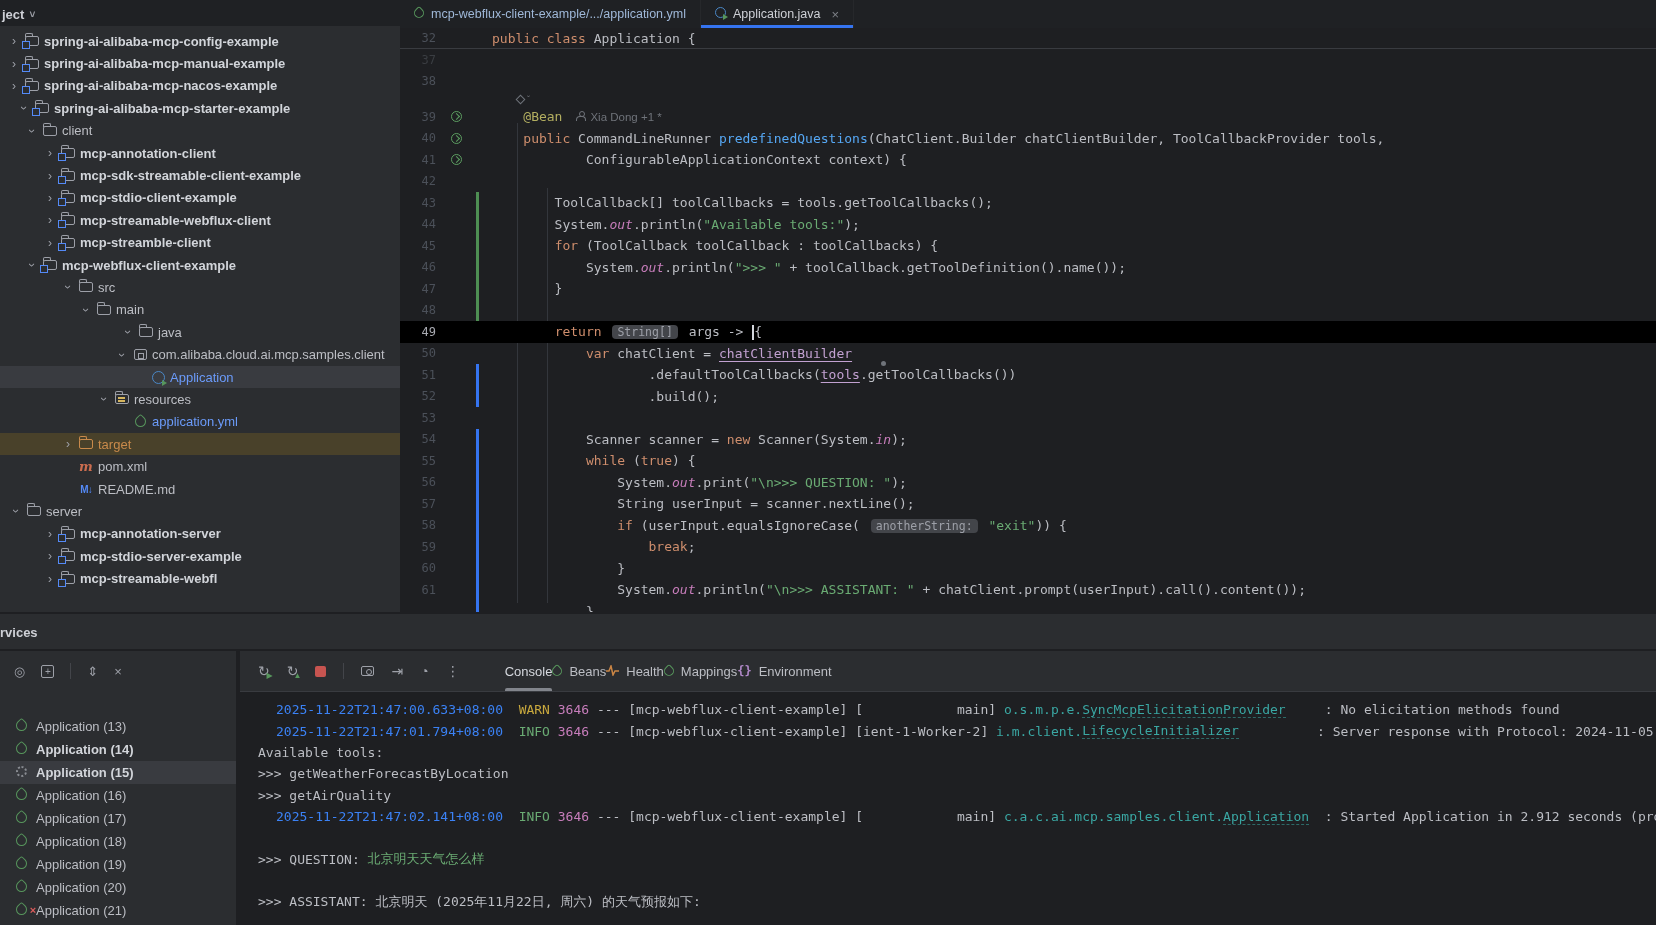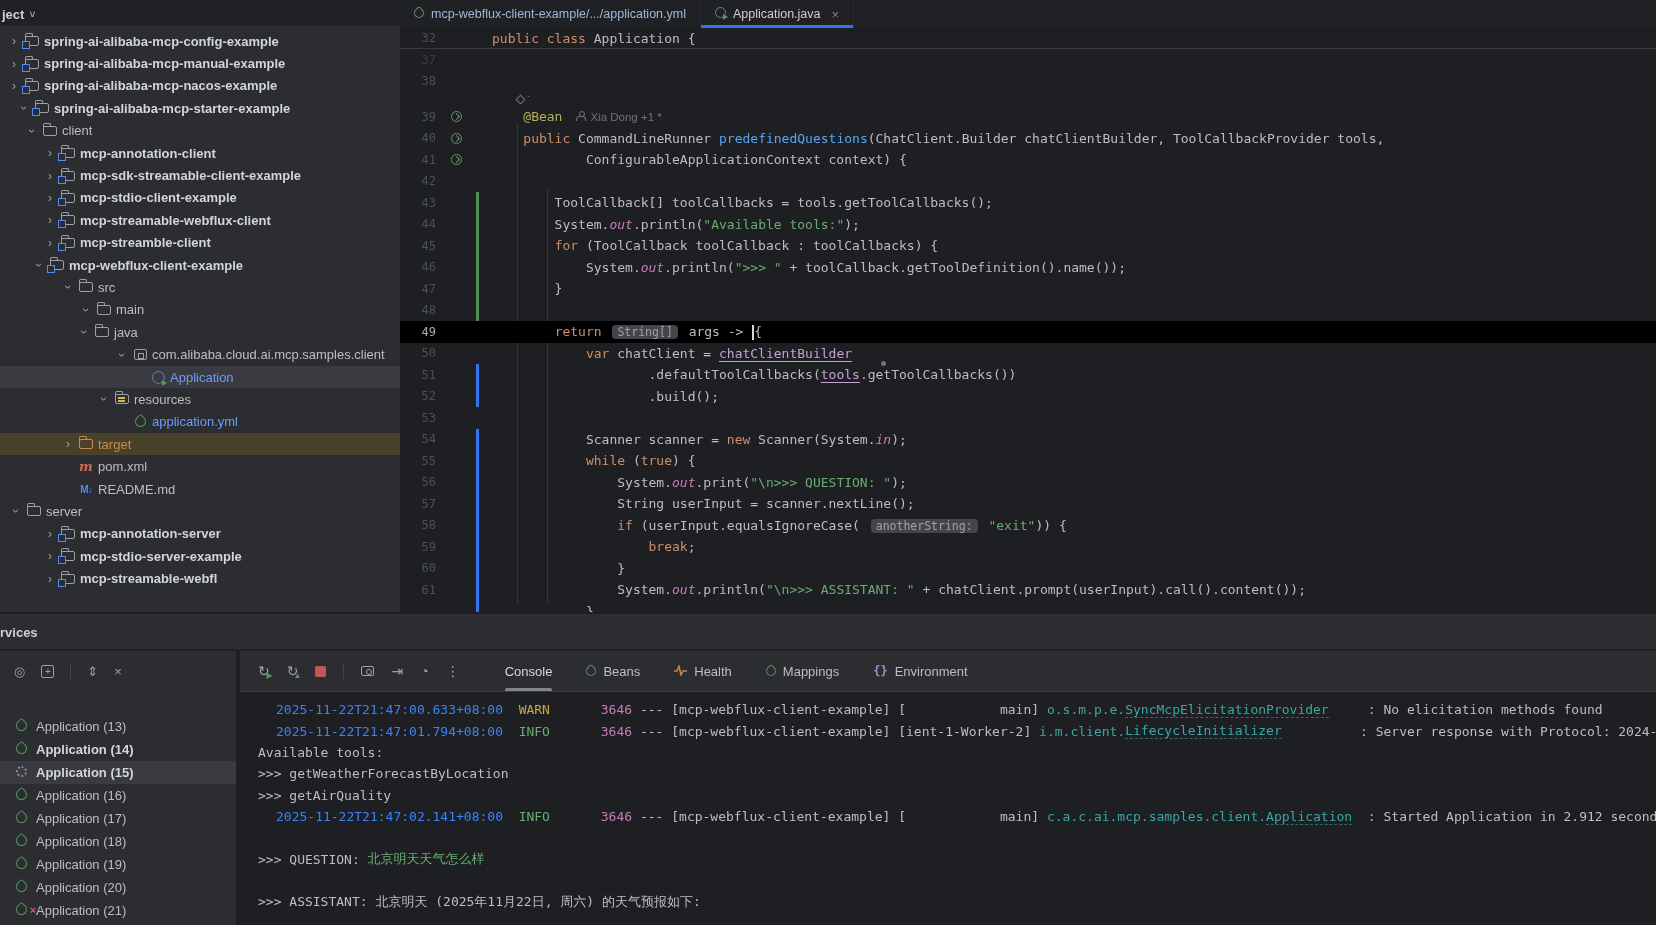--- a/index.html
+++ b/index.html
@@ -106,33 +106,33 @@
   .bottom-right { position:absolute; left:240px; top:651px; width:1416px; height:274px; background:#2b2d30; }
   .con-toolbar { height:41px; display:flex; align-items:center; gap:17px; padding-left:18px; color:#9da0a8;
     border-bottom:1px solid #393b40; }
   .con-toolbar .tbi { font-size:14px; }
   .stop { width:11px; height:11px; background:#c75450; border-radius:2px; display:inline-block; }
   .cam { width:13px; height:10px; border:1.3px solid #9da0a8; border-radius:2px; position:relative; display:inline-block; }
   .cam::after { content:""; position:absolute; left:3.5px; top:2px; width:4px; height:4px; border:1.2px solid #9da0a8;
     border-radius:50%; }
   .rr { position:relative; display:inline-block; font-size:14px; }
   .rr .ov { position:absolute; right:-3px; bottom:-1px; font-size:8px; color:#57965c; }
-  .ptabs { display:flex; gap:34px; margin-left:28px; height:100%; align-items:center; }
+  .ptabs { display:flex; margin-left:28px; height:100%; align-items:center; }
   .ptab { display:flex; align-items:center; gap:7px; font-size:13px; color:#bcbec4; position:relative; height:100%; }
   .ptab.active { color:#d5d8de; }
   .ptab.active::after { content:""; position:absolute; left:0; right:0; bottom:0; height:3px; background:#82858c;
     border-radius:2px 2px 0 0; }
   .ptab .lf { width:10px; height:10px; }
   .braces { color:#b189c9; font-family:"DejaVu Sans Mono",monospace; font-size:12px; font-weight:bold; }
   .console { position:absolute; left:0; top:41px; width:1416px; height:233px; background:#1e1f22;
     padding:7px 0 0 18px; overflow:hidden; }
   .conrow { height:21.4px; font-family:"DejaVu Sans Mono",monospace; font-size:13px; white-space:pre;
     color:#bcbec4; display:flex; align-items:center; }
   .tk-ts { color:#3b82f6;margin-left:18px; } .tk-warn { color:#c9a93e; } .tk-info { color:#6aab73; }
-  .tk-pid { color:#c77dbb;margin-left:43px; } .tk-grn { color:#6aab73; }
+  .tk-pid { color:#c77dbb; } .tk-grn { color:#6aab73; }
   .tk-lg { color:#3aa7a3; } .tk-lgl { color:#3aa7a3; border-bottom:1px dashed rgba(58,167,163,.55); }
 </style>
 </head>
 <body>
 
 <div class="root">
 
   <div class="topbar">
     <div class="proj-sel">
       <span>ject</span>
@@ -215,42 +215,42 @@
         </span>
         <span class="lb">mcp-streamable-webflux-client</span>
       </div>
       <div class="trow bold" style="padding-left: 42px;">
         <span class="ar"><span class="">›</span></span>
         <span class="icw">
           <span class="fo mod"></span>
         </span>
         <span class="lb">mcp-streamble-client</span>
       </div>
-      <div class="trow bold" style="padding-left: 31px;">
+      <div class="trow bold" style="padding-left: 24px;">
         <span class="ar"><span class="down">›</span></span>
         <span class="icw">
           <span class="fo mod"></span>
         </span>
         <span class="lb">mcp-webflux-client-example</span>
       </div>
       <div class="trow" style="padding-left: 60px;">
         <span class="ar"><span class="down">›</span></span>
         <span class="icw">
           <span class="fo"></span>
         </span>
         <span class="lb">src</span>
       </div>
       <div class="trow" style="padding-left: 78px;">
         <span class="ar"><span class="down">›</span></span>
         <span class="icw">
           <span class="fo"></span>
         </span>
         <span class="lb">main</span>
       </div>
-      <div class="trow" style="padding-left: 76px;">
+      <div class="trow" style="padding-left: 120px;">
         <span class="ar"><span class="down">›</span></span>
         <span class="icw">
           <span class="fo"></span>
         </span>
         <span class="lb">java</span>
       </div>
       <div class="trow" style="padding-left: 114px;">
         <span class="ar"><span class="down">›</span></span>
         <span class="icw">
           <span class="pk"></span>

